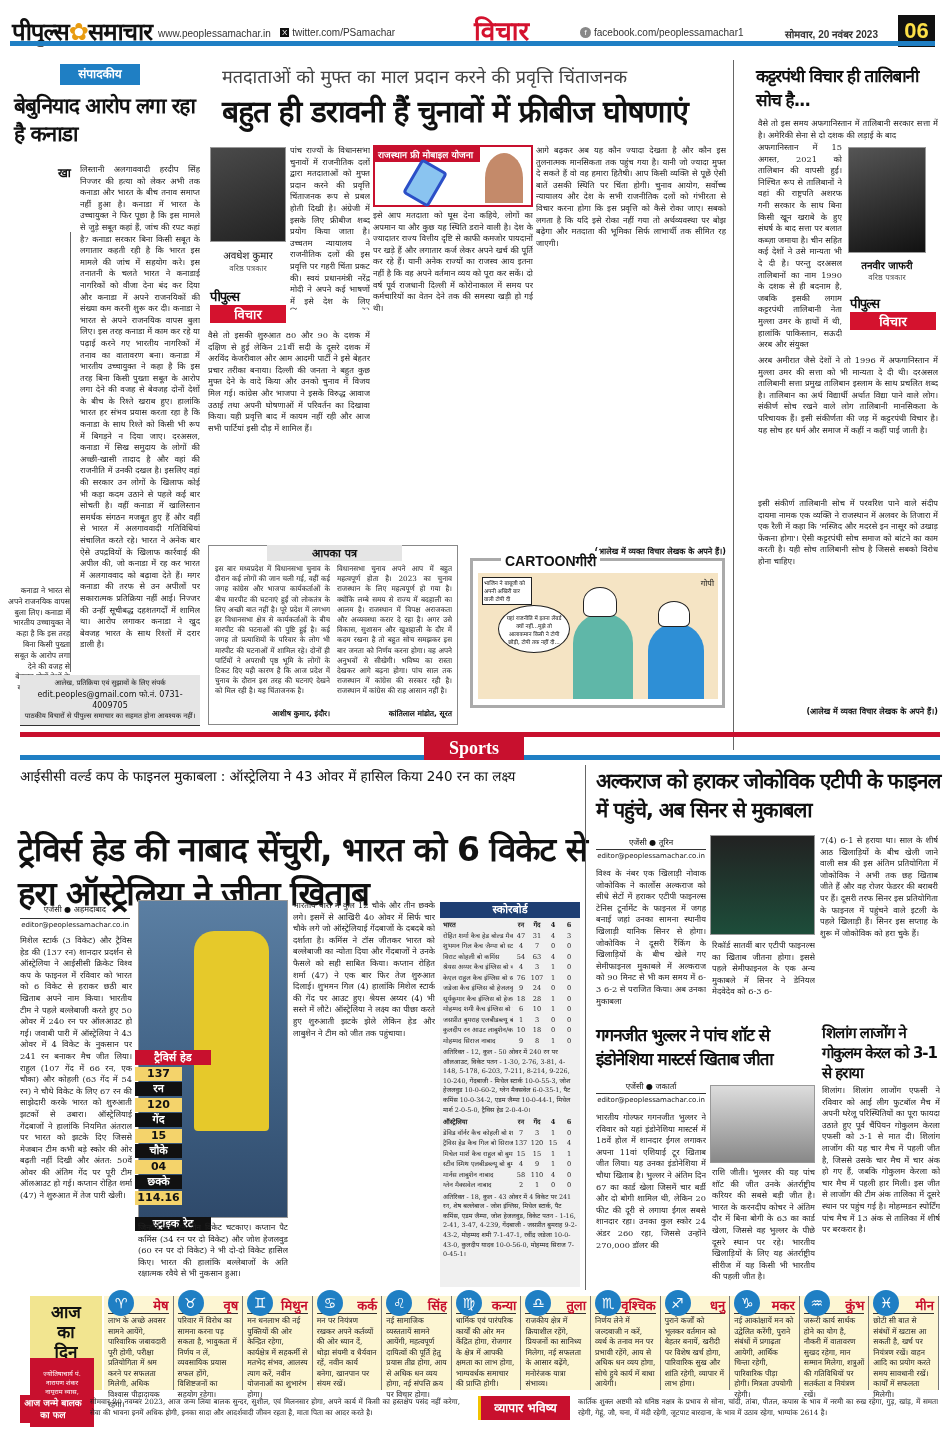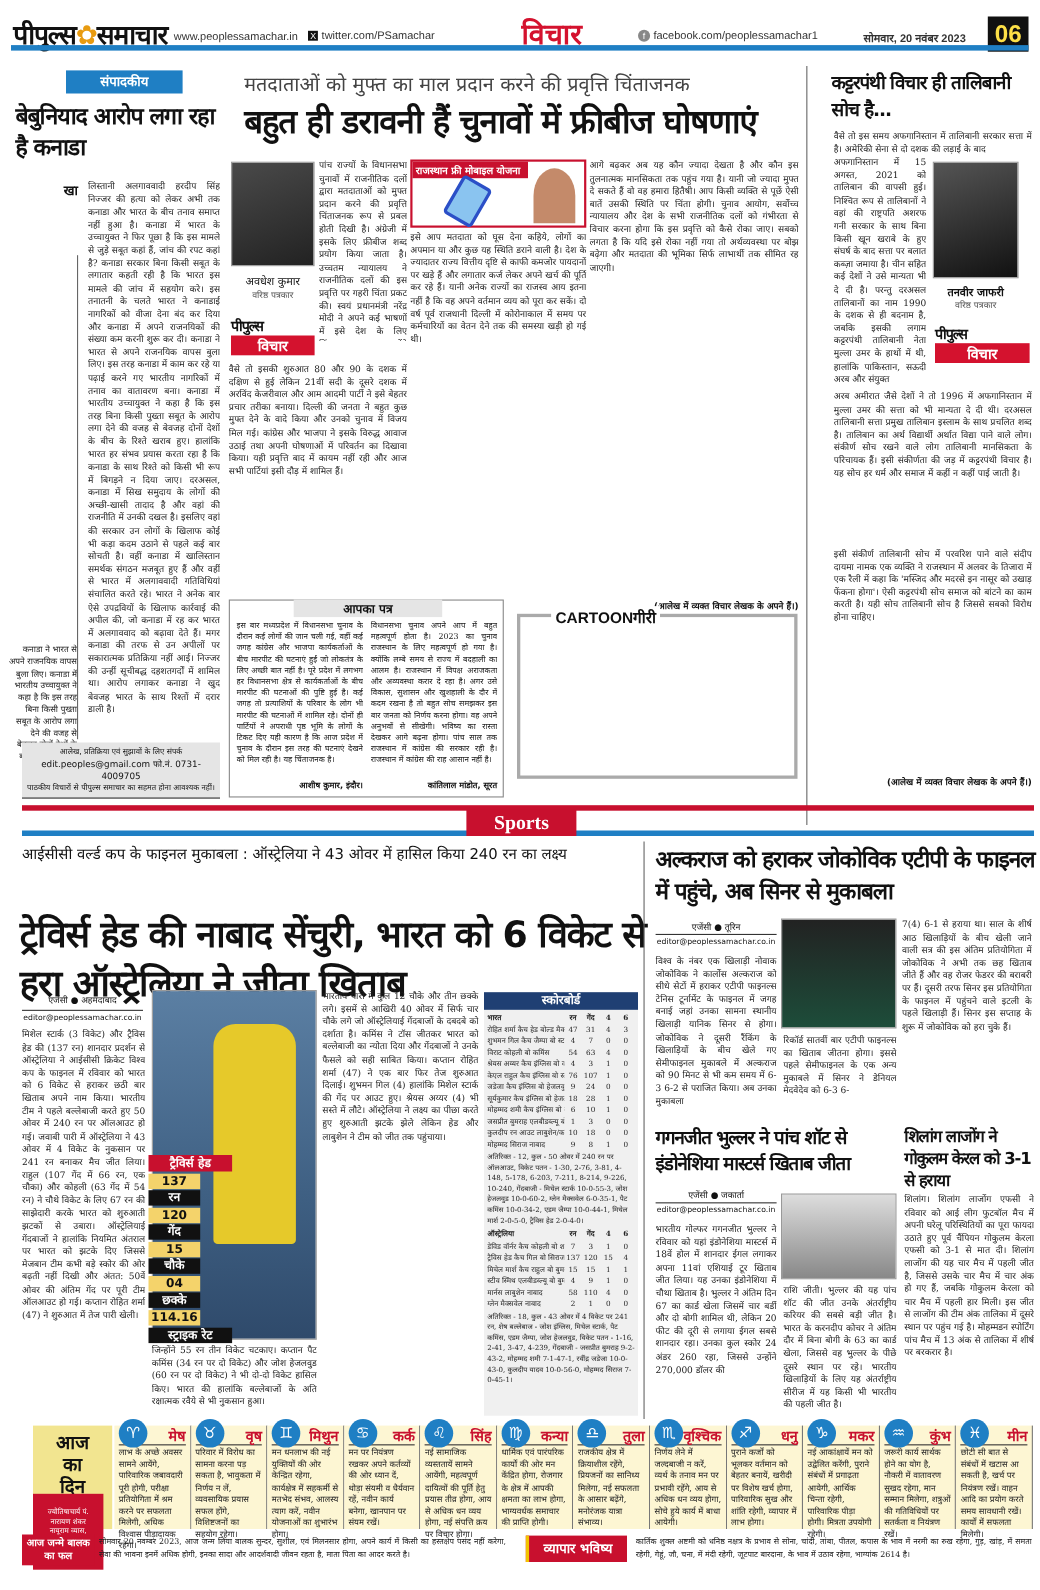--- a/index.html
+++ b/index.html
@@ -43,21 +43,21 @@
 </div>
 <div class="abs vichar" style="left:474px;top:12px">विचार</div>
 <div class="abs hdr-small" style="left:580px;top:27px;display:flex;align-items:center;gap:3px">
   <span style="width:11px;height:11px;border-radius:50%;background:#888;color:#fff;font-size:8px;text-align:center;line-height:11px">f</span>
   <span>facebook.com/peoplessamachar1</span>
 </div>
 <div class="abs hdr-small" style="left:785px;top:27px;font-weight:bold">सोमवार, 20 नवंबर 2023</div>
 <div class="abs pageno">06</div>
 <div class="abs hdr-bar"></div>
 
-<div class="abs tag-blue" style="left:60px;top:64px;width:106px;height:21px;line-height:21px">संपादकीय</div>
+<div class="abs tag-blue" style="left:60px;top:64px;width:80px;height:21px;line-height:21px">संपादकीय</div>
 <h2 class="abs" style="left:14px;top:92px;width:190px;font-size:21px;line-height:28px">बेबुनियाद आरोप लगा रहा है कनाडा</h2>
 <div class="abs" style="left:58px;top:164px;font-size:12px;font-weight:bold">खा</div>
 <div class="abs txt" style="left:80px;top:164px;width:120px;height:500px">लिस्तानी अलगाववादी हरदीप सिंह निज्जर की हत्या को लेकर अभी तक कनाडा और भारत के बीच तनाव समाप्त नहीं हुआ है। कनाडा में भारत के उच्चायुक्त ने फिर पूछा है कि इस मामले से जुड़े सबूत कहां हैं, जांच की रपट कहां है? कनाडा सरकार बिना किसी सबूत के लगातार कहती रही है कि भारत इस मामले की जांच में सहयोग करे। इस तनातनी के चलते भारत ने कनाडाई नागरिकों को वीजा देना बंद कर दिया और कनाडा में अपने राजनयिकों की संख्या कम करनी शुरू कर दी। कनाडा ने भारत से अपने राजनयिक वापस बुला लिए। इस तरह कनाडा में काम कर रहे या पढ़ाई करने गए भारतीय नागरिकों में तनाव का वातावरण बना। कनाडा में भारतीय उच्चायुक्त ने कहा है कि इस तरह बिना किसी पुख्ता सबूत के आरोप लगा देने की वजह से बेवजह दोनों देशों के बीच के रिश्ते खराब हुए। हालांकि भारत हर संभव प्रयास करता रहा है कि कनाडा के साथ रिश्ते को किसी भी रूप में बिगड़ने न दिया जाए। दरअसल, कनाडा में सिख समुदाय के लोगों की अच्छी-खासी तादाद है और वहां की राजनीति में उनकी दखल है। इसलिए वहां की सरकार उन लोगों के खिलाफ कोई भी कड़ा कदम उठाने से पहले कई बार सोचती है। वहीं कनाडा में खालिस्तान समर्थक संगठन मजबूत हुए हैं और वहीं से भारत में अलगाववादी गतिविधियां संचालित करते रहे। भारत ने अनेक बार ऐसे उपद्रवियों के खिलाफ कार्रवाई की अपील की, जो कनाडा में रह कर भारत में अलगाववाद को बढ़ावा देते हैं। मगर कनाडा की तरफ से उन अपीलों पर सकारात्मक प्रतिक्रिया नहीं आई। निज्जर की उन्हीं सूचीबद्ध दहशतगर्दों में शामिल था। आरोप लगाकर कनाडा ने खुद बेवजह भारत के साथ रिश्तों में दरार डाली है।</div>
 <div class="abs txt" style="left:8px;top:586px;width:62px;height:192px;text-align:right;font-size:7.6px;line-height:10.8px">कनाडा ने भारत से अपने राजनयिक वापस बुला लिए। कनाडा में भारतीय उच्चायुक्त ने कहा है कि इस तरह बिना किसी पुख्ता सबूत के आरोप लगा देने की वजह से बेवजह दोनों देशों के बीच के रिश्ते खराब हुए।</div>
 <div class="abs vsep" style="left:70px;top:232px;height:440px"></div>
 <div class="abs" style="left:20px;top:675px;width:180px;background:#e5e5e5;text-align:center;padding:3px 2px;font-size:7px;line-height:11px;border-bottom:1px solid #333">
   <div>आलेख, प्रतिक्रिया एवं सुझावों के लिए संपर्क</div>
   <div style="font-size:8px">edit.peoples@gmail.com फो.नं. 0731-4009705</div>
   <div>पाठकीय विचारों से पीपुल्स समाचार का सहमत होना आवश्यक नहीं।</div>
 </div>
@@ -100,20 +100,29 @@
 <div class="abs" style="left:208px;top:545px;width:250px;height:180px;border:1px solid #888">
   <div style="position:absolute;left:58px;top:-1px;width:135px;height:16px;background:#e5e5e5;text-align:center;font-size:11px;font-weight:bold">आपका पत्र</div>
   <div class="txt" style="position:absolute;left:6px;top:18px;width:115px;height:142px;font-size:7.2px;line-height:10.2px">इस बार मध्यप्रदेश में विधानसभा चुनाव के दौरान कई लोगों की जान चली गई, वहीं कई जगह कांग्रेस और भाजपा कार्यकर्ताओं के बीच मारपीट की घटनाएं हुईं जो लोकतंत्र के लिए अच्छी बात नहीं है। पूरे प्रदेश में लगभग हर विधानसभा क्षेत्र से कार्यकर्ताओं के बीच मारपीट की घटनाओं की पुष्टि हुई है। कई जगह तो प्रत्याशियों के परिवार के लोग भी मारपीट की घटनाओं में शामिल रहे। दोनों ही पार्टियों ने अपराधी पृष्ठ भूमि के लोगों के टिकट दिए यही कारण है कि आज प्रदेश में चुनाव के दौरान इस तरह की घटनाएं देखने को मिल रही है। यह चिंताजनक है।</div>
   <div style="position:absolute;left:6px;top:162px;width:115px;text-align:right;font-size:7.5px;font-weight:bold">आशीष कुमार, इंदौर।</div>
   <div class="txt" style="position:absolute;left:128px;top:18px;width:115px;height:142px;font-size:7.2px;line-height:10.2px">विधानसभा चुनाव अपने आप में बहुत महत्वपूर्ण होता है। 2023 का चुनाव राजस्थान के लिए महत्वपूर्ण हो गया है। क्योंकि लम्बे समय से राज्य में बदहाली का आलम है। राजस्थान में विपक्ष अराजकता और अव्यवस्था करार दे रहा है। अगर उसे विकास, सुशासन और खुशहाली के दौर में कदम रखना है तो बहुत सोच समझकर इस बार जनता को निर्णय करना होगा। वह अपने अनुभवों से सीखेगी। भविष्य का रास्ता देखकर आगे बढ़ना होगा। पांच साल तक राजस्थान में कांग्रेस की सरकार रही है। राजस्थान में कांग्रेस की राह आसान नहीं है।</div>
   <div style="position:absolute;left:128px;top:162px;width:115px;text-align:right;font-size:7.5px;font-weight:bold">कांतिलाल मांडोत, सूरत</div>
 </div>
 
 <div class="abs" style="left:470px;top:558px;width:255px;height:150px;border:3px solid #aaa;background:#fff">
   <div style="position:absolute;left:28px;top:-10px;background:#fff;padding:0 4px;font-size:14px;font-weight:bold;font-family:'Liberation Sans',sans-serif">CARTOONगीरी</div>
+  <div style="position:absolute;left:5px;top:12px;width:240px;height:126px;background:#f5e4c4">
+    <div style="position:absolute;left:4px;top:4px;width:50px;border:1px solid #222;background:#fff;font-size:5.5px;line-height:8px;padding:1px">भाजिन ने बाबूजी को अपनी अखिरी बार वाली टोपी दी</div>
+    <div style="position:absolute;left:20px;top:32px;width:72px;height:48px;border:1px solid #222;border-radius:50%;background:#fff;font-size:5.5px;line-height:8px;padding:8px 6px;text-align:center;overflow:hidden">यहां राजनीति में इतना लेंबर्ड क्यों नहीं...मुझे तो आलाकमान किसी ने टोपी छोड़ी, टोपी तक नहीं दी...</div>
+    <div style="position:absolute;left:95px;top:40px;width:60px;height:86px;background:#5fb7a8;border-radius:30px 30px 0 0"></div>
+    <div style="position:absolute;left:105px;top:14px;width:34px;height:30px;background:#fff;border:1px solid #222;border-radius:50% 50% 20% 20%"></div>
+    <div style="position:absolute;left:170px;top:50px;width:56px;height:76px;background:#2e8fd6;border-radius:30px 30px 0 0"></div>
+    <div style="position:absolute;left:180px;top:28px;width:32px;height:26px;background:#fff;border:1px solid #222;border-radius:50% 50% 20% 20%"></div>
+    <div style="position:absolute;right:4px;top:4px;font-size:8px">गोपी</div>
+  </div>
 </div>
 
 <div class="abs redbar" style="left:20px;top:732px;width:920px"></div>
 <div class="abs bluebar" style="left:20px;top:755px;width:920px"></div>
 <div class="abs" style="left:424px;top:736px;width:100px;height:24px;background:#c8102e;color:#fff;text-align:center;font-size:18px;font-weight:bold;font-family:'Liberation Serif',serif;line-height:24px">Sports</div>
 
 <div class="abs" style="left:20px;top:767px;font-size:13.5px;white-space:nowrap;width:560px;overflow:hidden">आईसीसी वर्ल्ड कप के फाइनल मुकाबला : ऑस्ट्रेलिया ने 43 ओवर में हासिल किया 240 रन का लक्ष्य</div>
 <h1 class="abs" style="left:18px;top:828px;width:580px;font-size:33px;line-height:44px">ट्रेविर्स हेड की नाबाद सेंचुरी, भारत को 6 विकेट से हरा ऑस्ट्रेलिया ने जीता खिताब</h1>
 <div class="abs" style="left:20px;top:903px;width:110px;text-align:center;font-size:8px">एजेंसी ● अहमदाबाद</div>
 <div class="abs" style="left:20px;top:918px;width:110px;text-align:center;font-size:7px;border-top:1px solid #333;padding-top:2px">editor@peoplessamachar.co.in</div>
@@ -125,21 +134,21 @@
   <div style="background:#c8102e;color:#fff;font-size:11px;font-weight:bold;text-align:center;height:15px;line-height:15px;margin-bottom:2px">ट्रैविर्स हेड</div>
   <div id="stats-list">
       <div class="stat-y" style="width: 62%; margin-bottom: 1px;">137</div>
       <div class="stat-b" style="margin-bottom: 2px; width: 62%;">रन</div>
       <div class="stat-y" style="width: 62%; margin-bottom: 1px;">120</div>
       <div class="stat-b" style="margin-bottom: 2px; width: 62%;">गेंद</div>
       <div class="stat-y" style="width: 62%; margin-bottom: 1px;">15</div>
       <div class="stat-b" style="margin-bottom: 2px; width: 62%;">चौके</div>
       <div class="stat-y" style="width: 62%; margin-bottom: 1px;">04</div>
       <div class="stat-b" style="margin-bottom: 2px; width: 62%;">छक्के</div>
-      <div class="stat-y" style="width: 62%; margin-bottom: 2px;">114.16</div>
+      <div class="stat-y" style="width: 62%; margin-bottom: 12px;">114.16</div>
       <div class="stat-b" style="margin-bottom: 2px; width: 100%;">स्ट्राइक रेट</div>
     </div>
 </div>
 <div class="abs txt" style="left:138px;top:1222px;width:150px;height:64px">जिन्होंने 55 रन तीन विकेट चटकाए। कप्तान पैट कमिंस (34 रन पर दो विकेट) और जोश हेजलवुड (60 रन पर दो विकेट) ने भी दो-दो विकेट हासिल किए। भारत की हालांकि बल्लेबाजों के अति रक्षात्मक रवैये से भी नुकसान हुआ।</div>
 <div class="abs txt" style="left:293px;top:900px;width:142px;height:385px">भारतीय पारी में कुल 12 चौके और तीन छक्के लगे। इसमें से आखिरी 40 ओवर में सिर्फ चार चौके लगे जो ऑस्ट्रेलियाई गेंदबाजों के दबदबे को दर्शाता है। कमिंस ने टॉस जीतकर भारत को बल्लेबाजी का न्योता दिया और गेंदबाजों ने उनके फैसले को सही साबित किया। कप्तान रोहित शर्मा (47) ने एक बार फिर तेज शुरुआत दिलाई। शुभमन गिल (4) हालांकि मिशेल स्टार्क की गेंद पर आउट हुए। श्रेयस अय्यर (4) भी सस्ते में लौटे। ऑस्ट्रेलिया ने लक्ष्य का पीछा करते हुए शुरुआती झटके झेले लेकिन हेड और लाबुशेन ने टीम को जीत तक पहुंचाया।</div>
 
 <div class="abs" style="left:440px;top:902px;width:140px;height:385px;background:#f0f0f0">
   <div style="background:#1f3f73;color:#fff;font-size:11px;font-weight:bold;text-align:center;height:16px;line-height:16px">स्कोरबोर्ड</div>
   <div style="padding:2px 3px" id="scoreboard-body">
       <div class="score-row">

